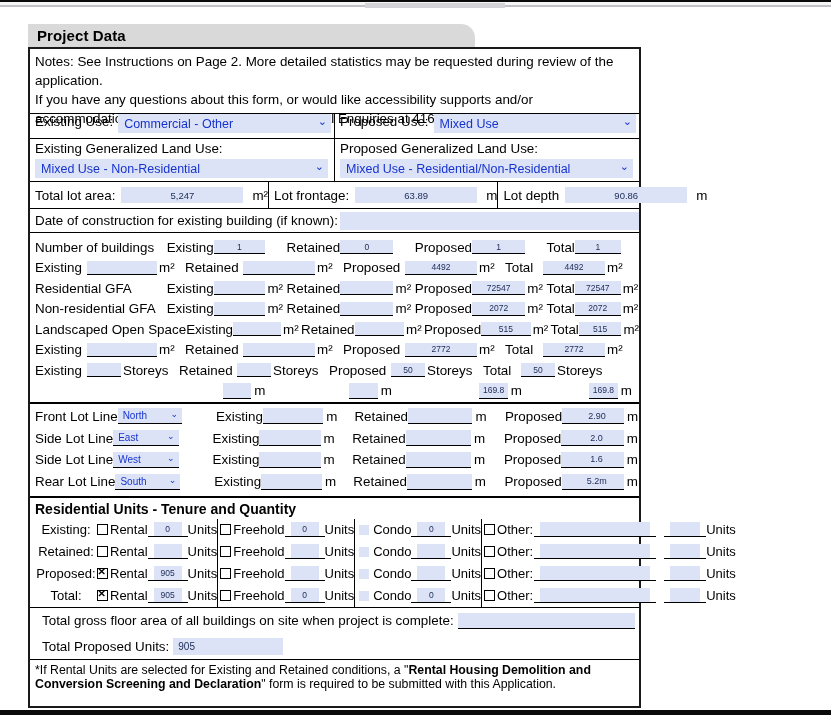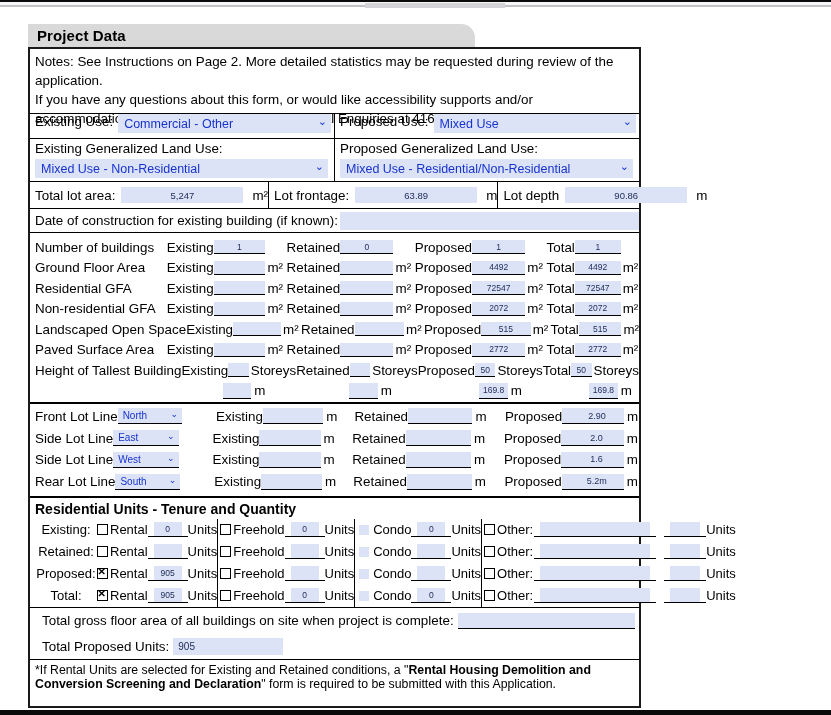--- a/index.html
+++ b/index.html
@@ -199,21 +199,20 @@
         <span class="sfield w-rf">0</span>
         <span class="sunit"></span>
         <span class="clab w-plab">Proposed</span>
         <span class="sfield w-pf">1</span>
         <span class="sunit"></span>
         <span class="clab w-tlab">Total</span>
         <span class="sfield w-tf">1</span>
         <span class="sunit t"></span>
       </div>
       <div class="srow">
-        <span class="slabel">Ground Floor Area</span>
         <span class="clab w-elab">Existing</span>
         <span class="sfield w-ef"></span>
         <span class="sunit">m²</span>
         <span class="clab w-rlab">Retained</span>
         <span class="sfield w-rf"></span>
         <span class="sunit">m²</span>
         <span class="clab w-plab">Proposed</span>
         <span class="sfield w-pf">4492</span>
         <span class="sunit">m²</span>
         <span class="clab w-tlab">Total</span>
@@ -259,36 +258,34 @@
         <span class="sfield w-rf"></span>
         <span class="sunit">m²</span>
         <span class="clab w-plab">Proposed</span>
         <span class="sfield w-pf">515</span>
         <span class="sunit">m²</span>
         <span class="clab w-tlab">Total</span>
         <span class="sfield w-tf">515</span>
         <span class="sunit t">m²</span>
       </div>
       <div class="srow">
-        <span class="slabel">Paved Surface Area</span>
         <span class="clab w-elab">Existing</span>
         <span class="sfield w-ef"></span>
         <span class="sunit">m²</span>
         <span class="clab w-rlab">Retained</span>
         <span class="sfield w-rf"></span>
         <span class="sunit">m²</span>
         <span class="clab w-plab">Proposed</span>
         <span class="sfield w-pf">2772</span>
         <span class="sunit">m²</span>
         <span class="clab w-tlab">Total</span>
         <span class="sfield w-tf">2772</span>
         <span class="sunit t">m²</span>
       </div>
       <div class="srow hz">
-        <span class="slabel">Height of Tallest Building</span>
         <span class="clab w-elab">Existing</span>
         <span class="sfield sf"></span>
         <span class="su e">Storeys</span>
         <span class="clab w-rlab">Retained</span>
         <span class="sfield sf"></span>
         <span class="su">Storeys</span>
         <span class="clab w-plab">Proposed</span>
         <span class="sfield sf">50</span>
         <span class="su">Storeys</span>
         <span class="clab w-tlab">Total</span>

